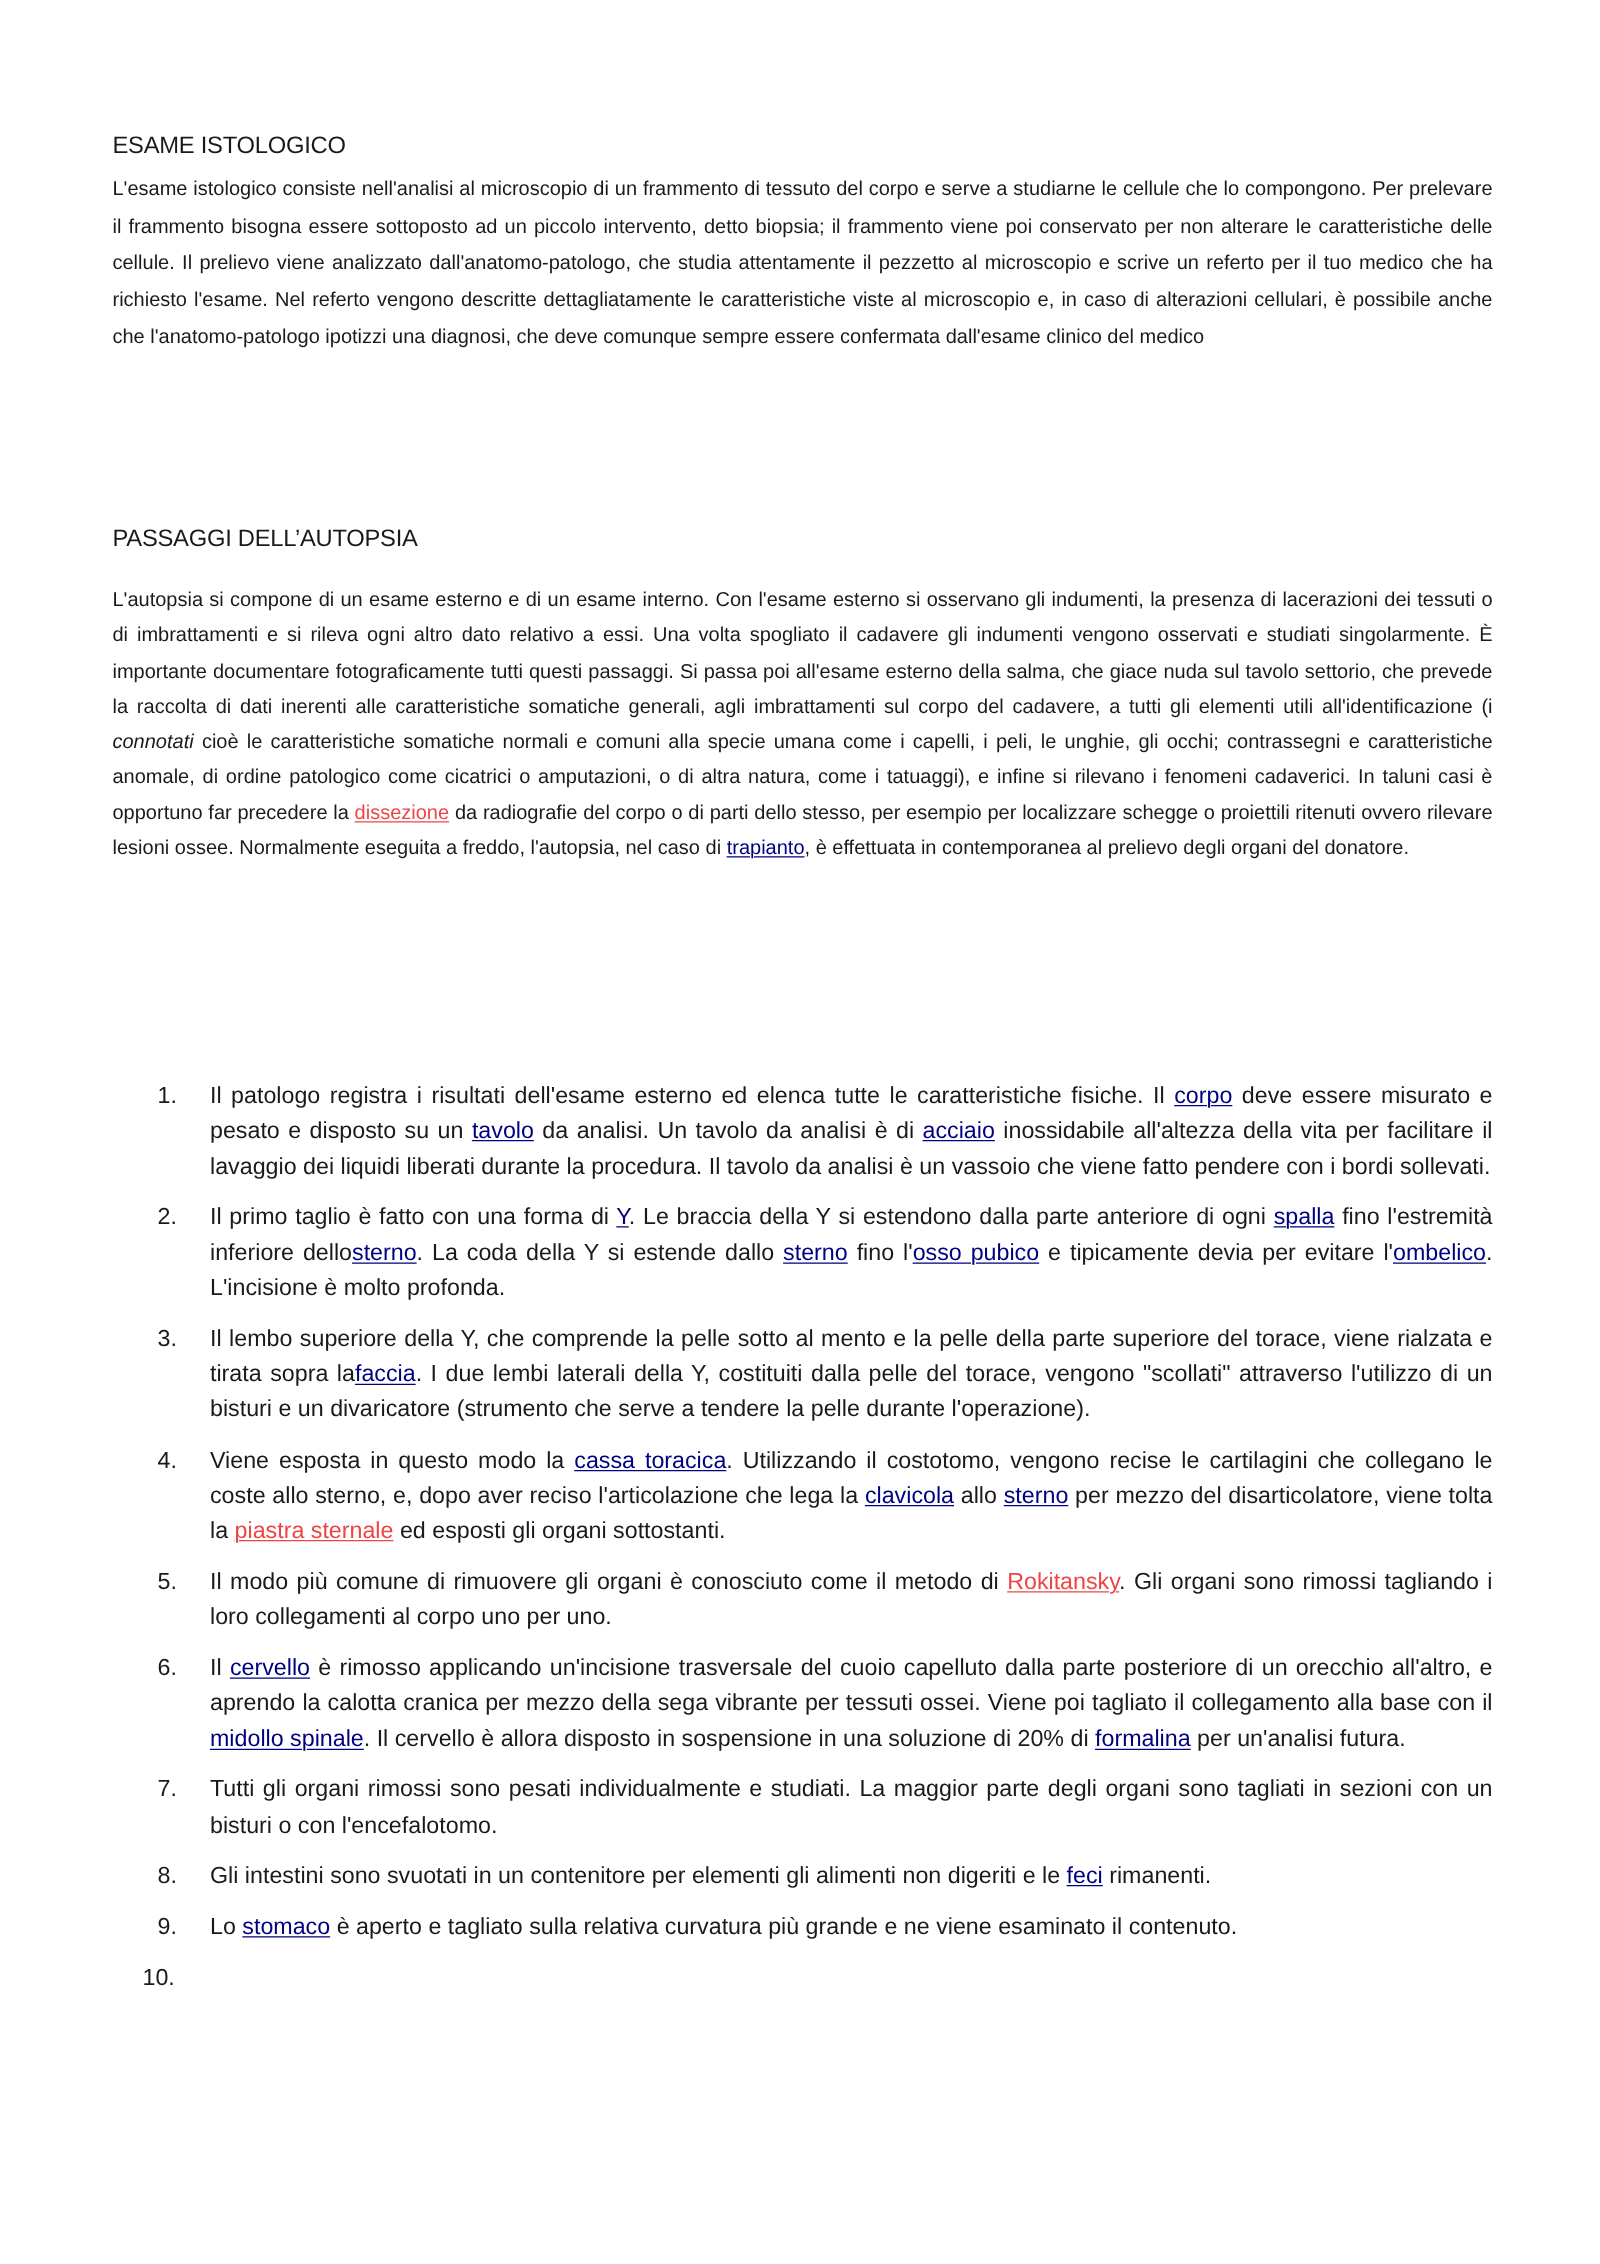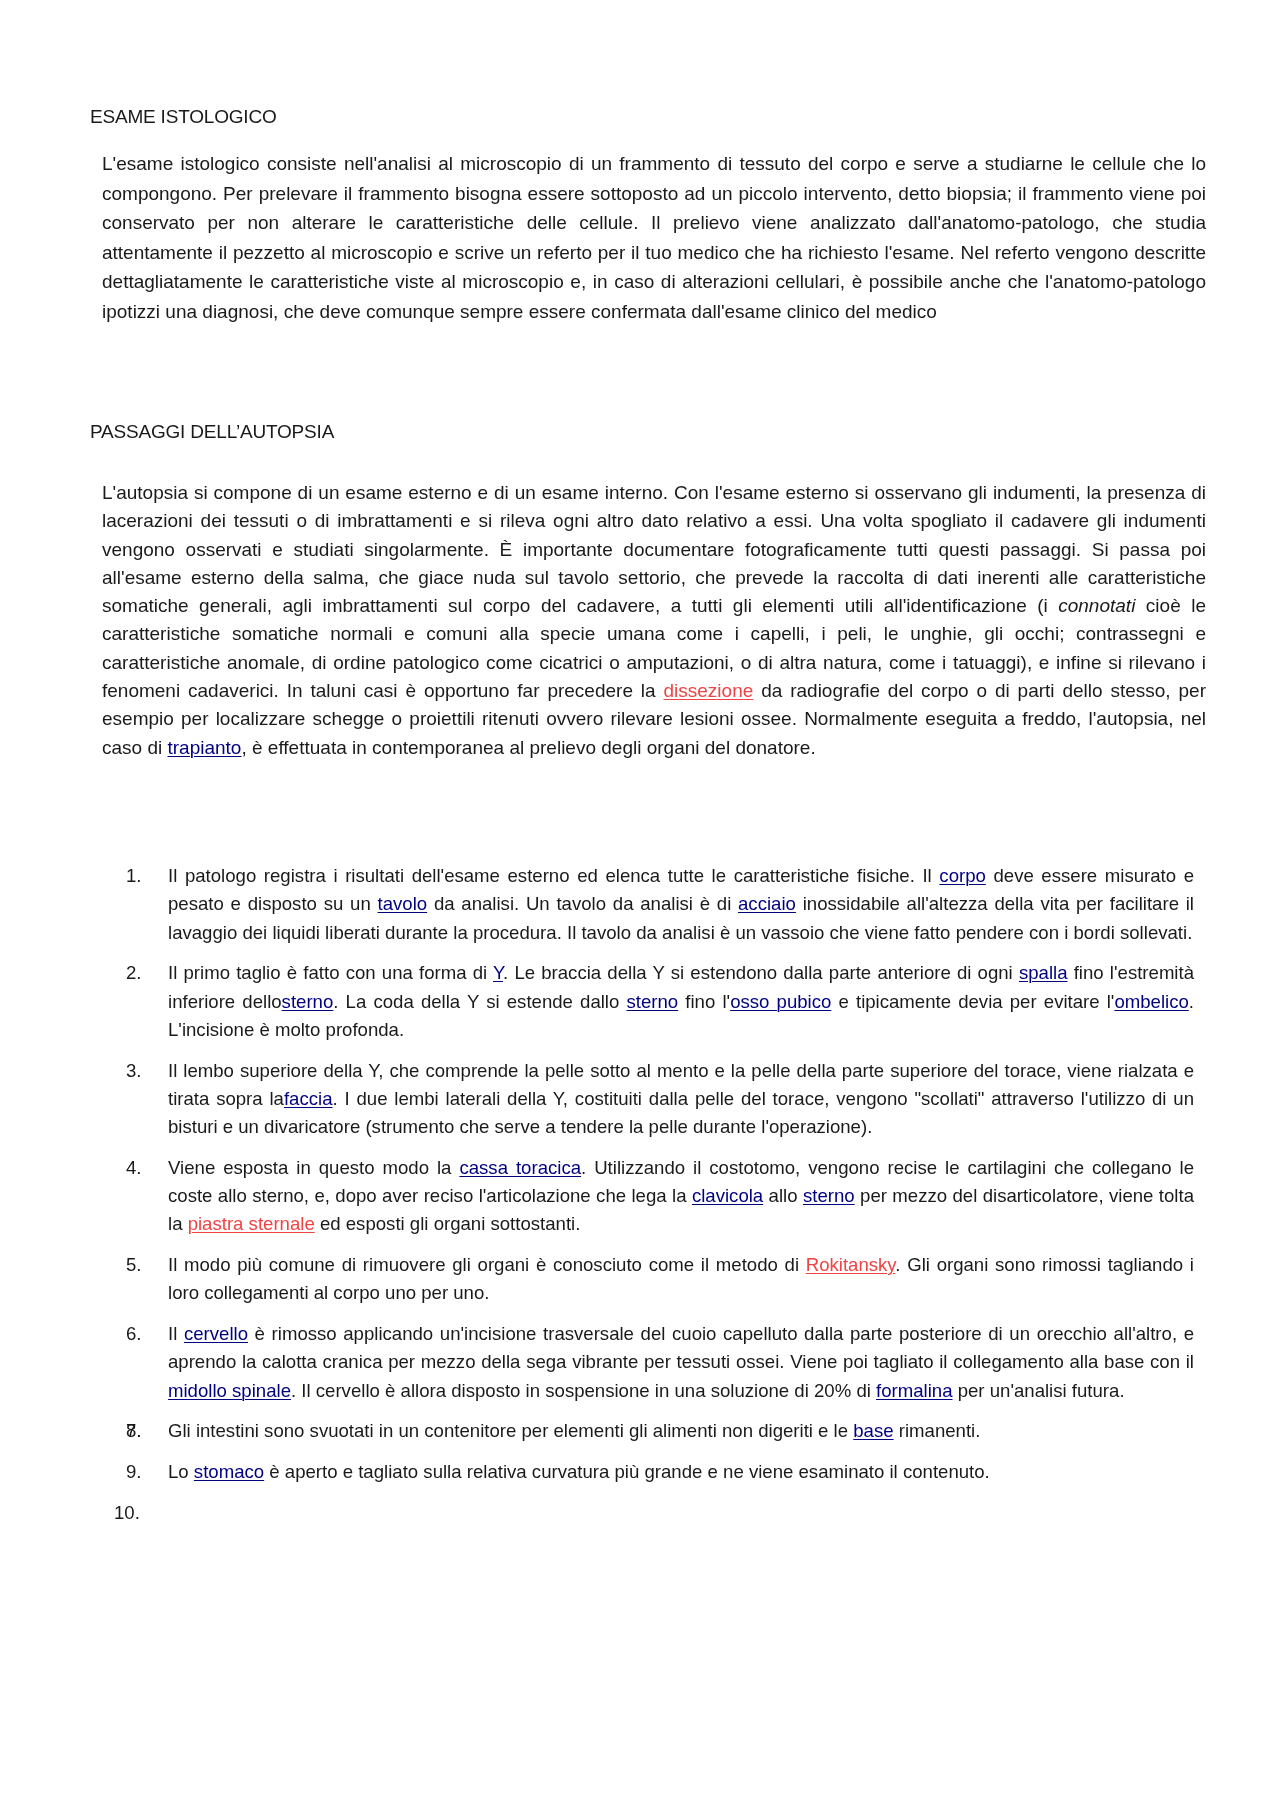--- a/index.html
+++ b/index.html
@@ -22,24 +22,24 @@
     left: 0;
     font-size: 19px;
     letter-spacing: -0.2px;
     font-weight: normal;
     margin: 0;
   }
   .para {
     position: absolute;
     left: 0;
     width: 1104px;
-    font-size: 19px;
+    font-size: 16px;
     line-height: 29.5px;
     text-align: justify;
-    margin: 12px;
+    margin: 0;
   }
   .para-2 { line-height: 28.3px; }
   a.link {
     text-decoration: underline;
     text-decoration-thickness: 1px;
     text-underline-offset: 2px;
     cursor: pointer;
   }
   a.link.blue { color: #000080; }
   a.link.red { color: #ef4444; }
@@ -96,24 +96,24 @@
     <li>
       <span class="num">4.</span><span>Viene esposta in questo modo la </span><a class="link blue">cassa toracica</a><span>. Utilizzando il costotomo, vengono recise le cartilagini che collegano le coste allo sterno, e, dopo aver reciso l'articolazione che lega la </span><a class="link blue">clavicola</a><span> allo </span><a class="link blue">sterno</a><span> per mezzo del disarticolatore, viene tolta la </span><a class="link red">piastra sternale</a><span> ed esposti gli organi sottostanti.</span>
     </li>
     <li>
       <span class="num">5.</span><span>Il modo più comune di rimuovere gli organi è conosciuto come il metodo di </span><a class="link red">Rokitansky</a><span>. Gli organi sono rimossi tagliando i loro collegamenti al corpo uno per uno.</span>
     </li>
     <li>
       <span class="num">6.</span><span>Il </span><a class="link blue">cervello</a><span> è rimosso applicando un'incisione trasversale del cuoio capelluto dalla parte posteriore di un orecchio all'altro, e aprendo la calotta cranica per mezzo della sega vibrante per tessuti ossei. Viene poi tagliato il collegamento alla base con il </span><a class="link blue">midollo spinale</a><span>. Il cervello è allora disposto in sospensione in una soluzione di 20% di </span><a class="link blue">formalina</a><span> per un'analisi futura.</span>
     </li>
     <li>
-      <span class="num">7.</span>
+      <span class="num">7.</span><span>Tutti gli organi rimossi sono pesati individualmente e studiati. La maggior parte degli organi sono tagliati in sezioni con un bisturi o con l'encefalotomo.</span>
     </li>
     <li>
-      <span class="num">8.</span><span>Gli intestini sono svuotati in un contenitore per elementi gli alimenti non digeriti e le </span><a class="link blue">base</a><span> rimanenti.</span>
+      <span class="num">8.</span><span>Gli intestini sono svuotati in un contenitore per elementi gli alimenti non digeriti e le </span><a class="link blue">feci</a><span> rimanenti.</span>
     </li>
     <li>
       <span class="num">9.</span><span>Lo </span><a class="link blue">stomaco</a><span> è aperto e tagliato sulla relativa curvatura più grande e ne viene esaminato il contenuto.</span>
     </li>
     <li class="ten">
       <span class="num">10.</span>
     </li>
   </ol>
 </div>
 

